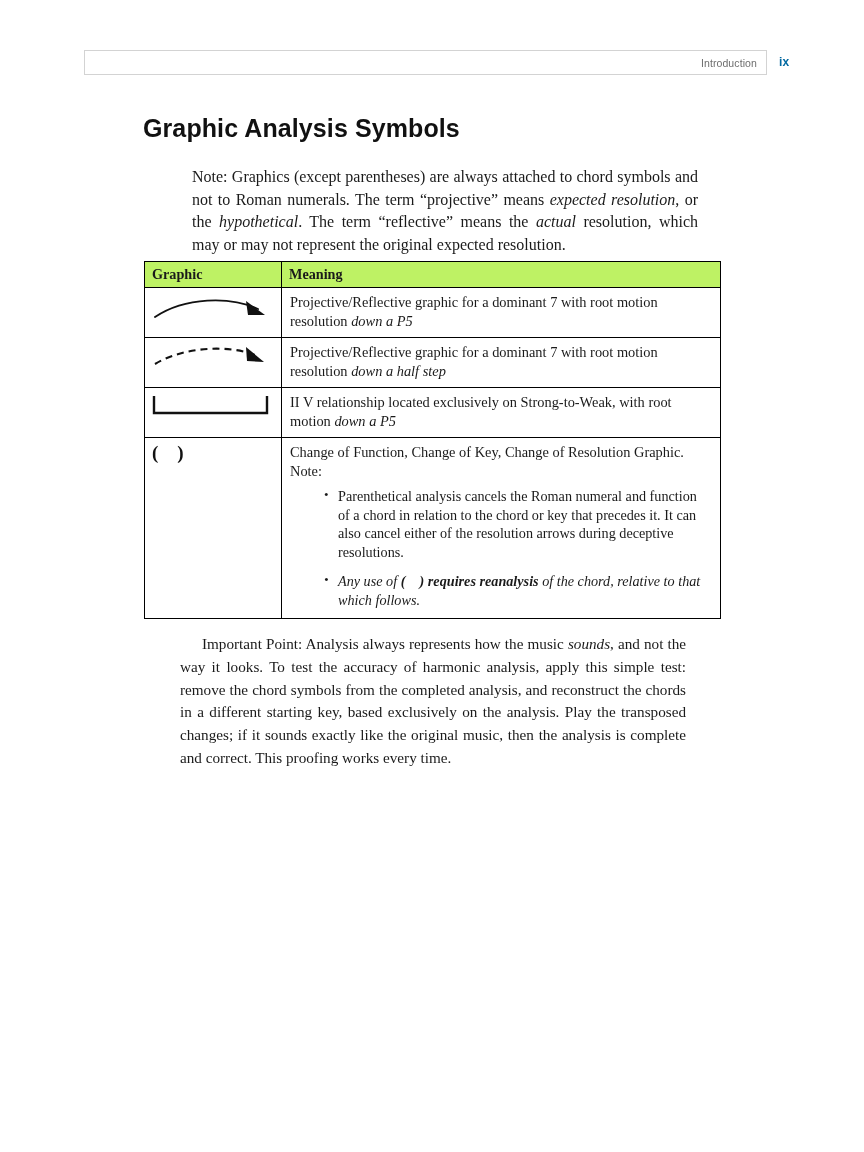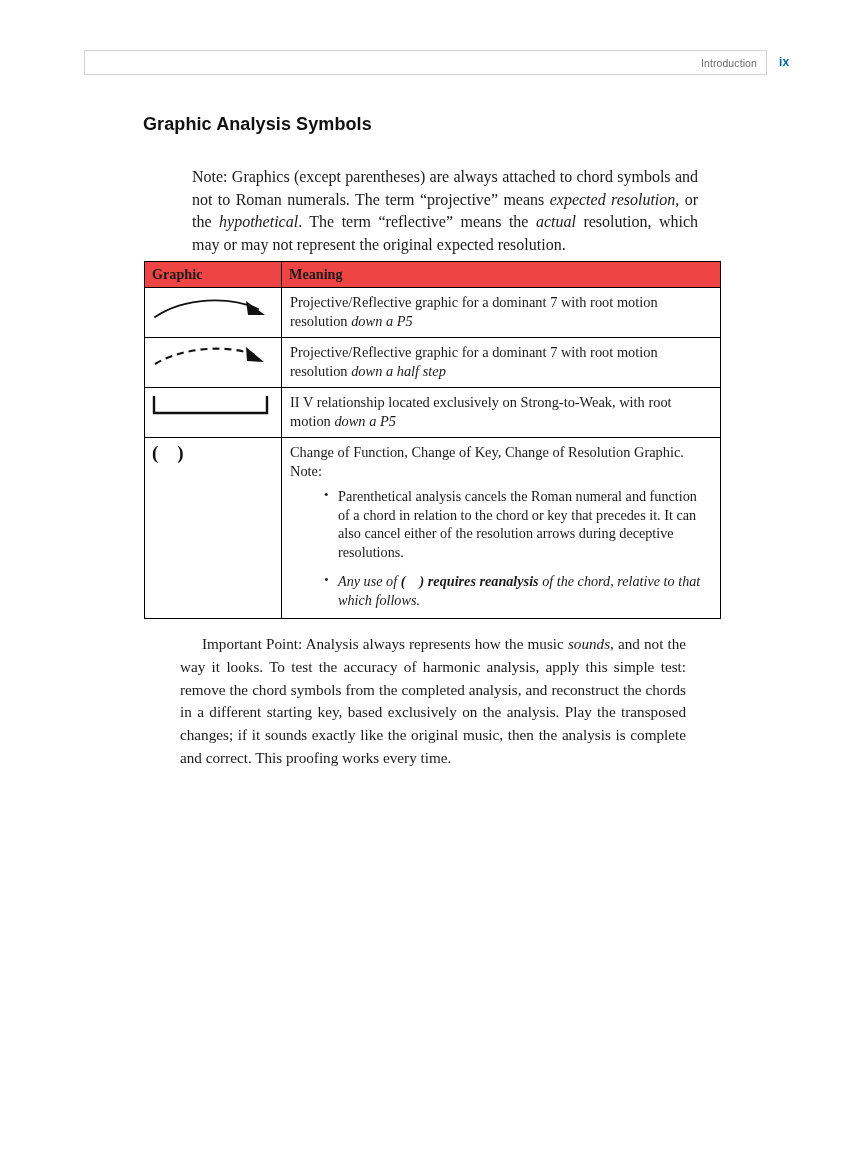--- a/index.html
+++ b/index.html
@@ -49,21 +49,21 @@
     color: #0369a1;
     letter-spacing: 0.2px;
   }
 
   
   .page-title {
     position: absolute;
     left: 143px;
     top: 114px;
     font-family: "Liberation Sans", sans-serif;
-    font-size: 18px;
+    font-size: 25px;
     font-weight: bold;
     color: #111111;
     letter-spacing: 0.1px;
     white-space: nowrap;
     margin: 0;
   }
 
   
   .intro-para {
     position: absolute;
@@ -100,21 +100,21 @@
     table-layout: fixed;
     background: #ffffff;
   }
   .symbol-table th,
   .symbol-table td {
     border: 1px solid #000000;
     vertical-align: top;
     padding: 0;
   }
   .symbol-table th {
-    background: #ef4444;
+    background: #bef264;
     font-size: 14.2px;
     font-weight: bold;
     text-align: left;
     padding: 4px 7px 5px 7px;
     line-height: 16px;
   }
   .col-graphic { width: 137px; }
   .col-meaning { width: 439px; }
 
   td.graphic-cell {

